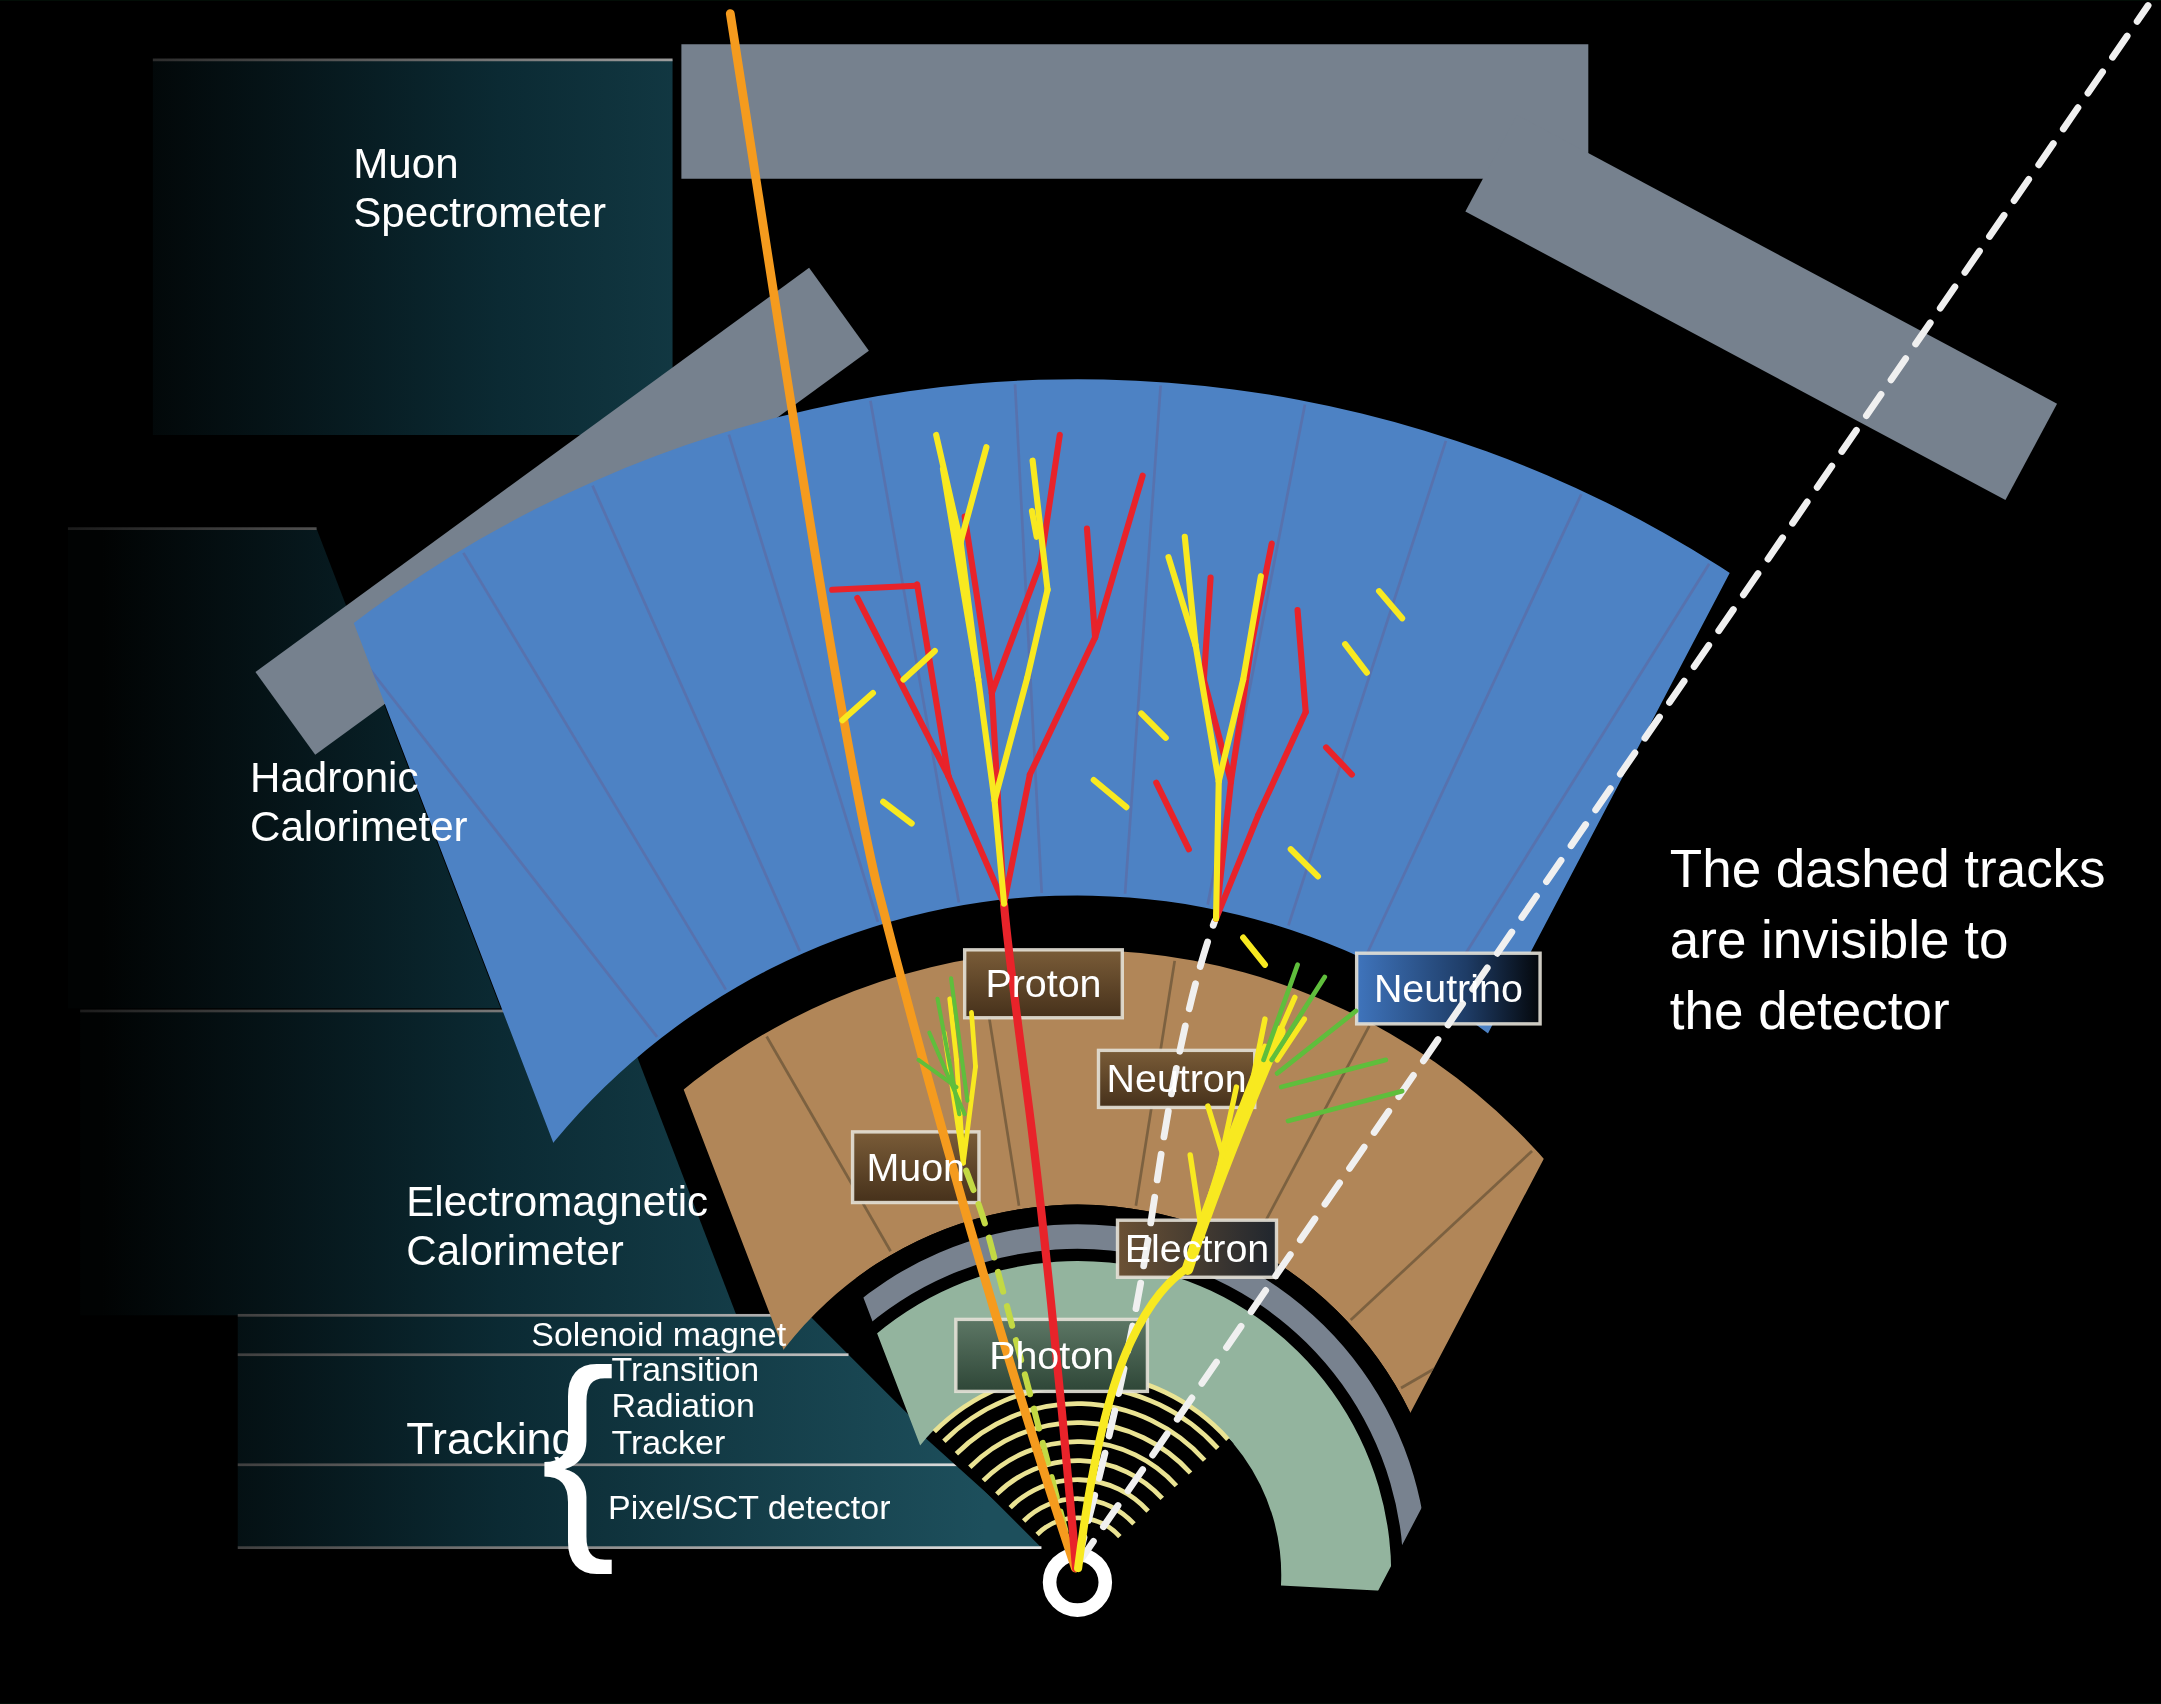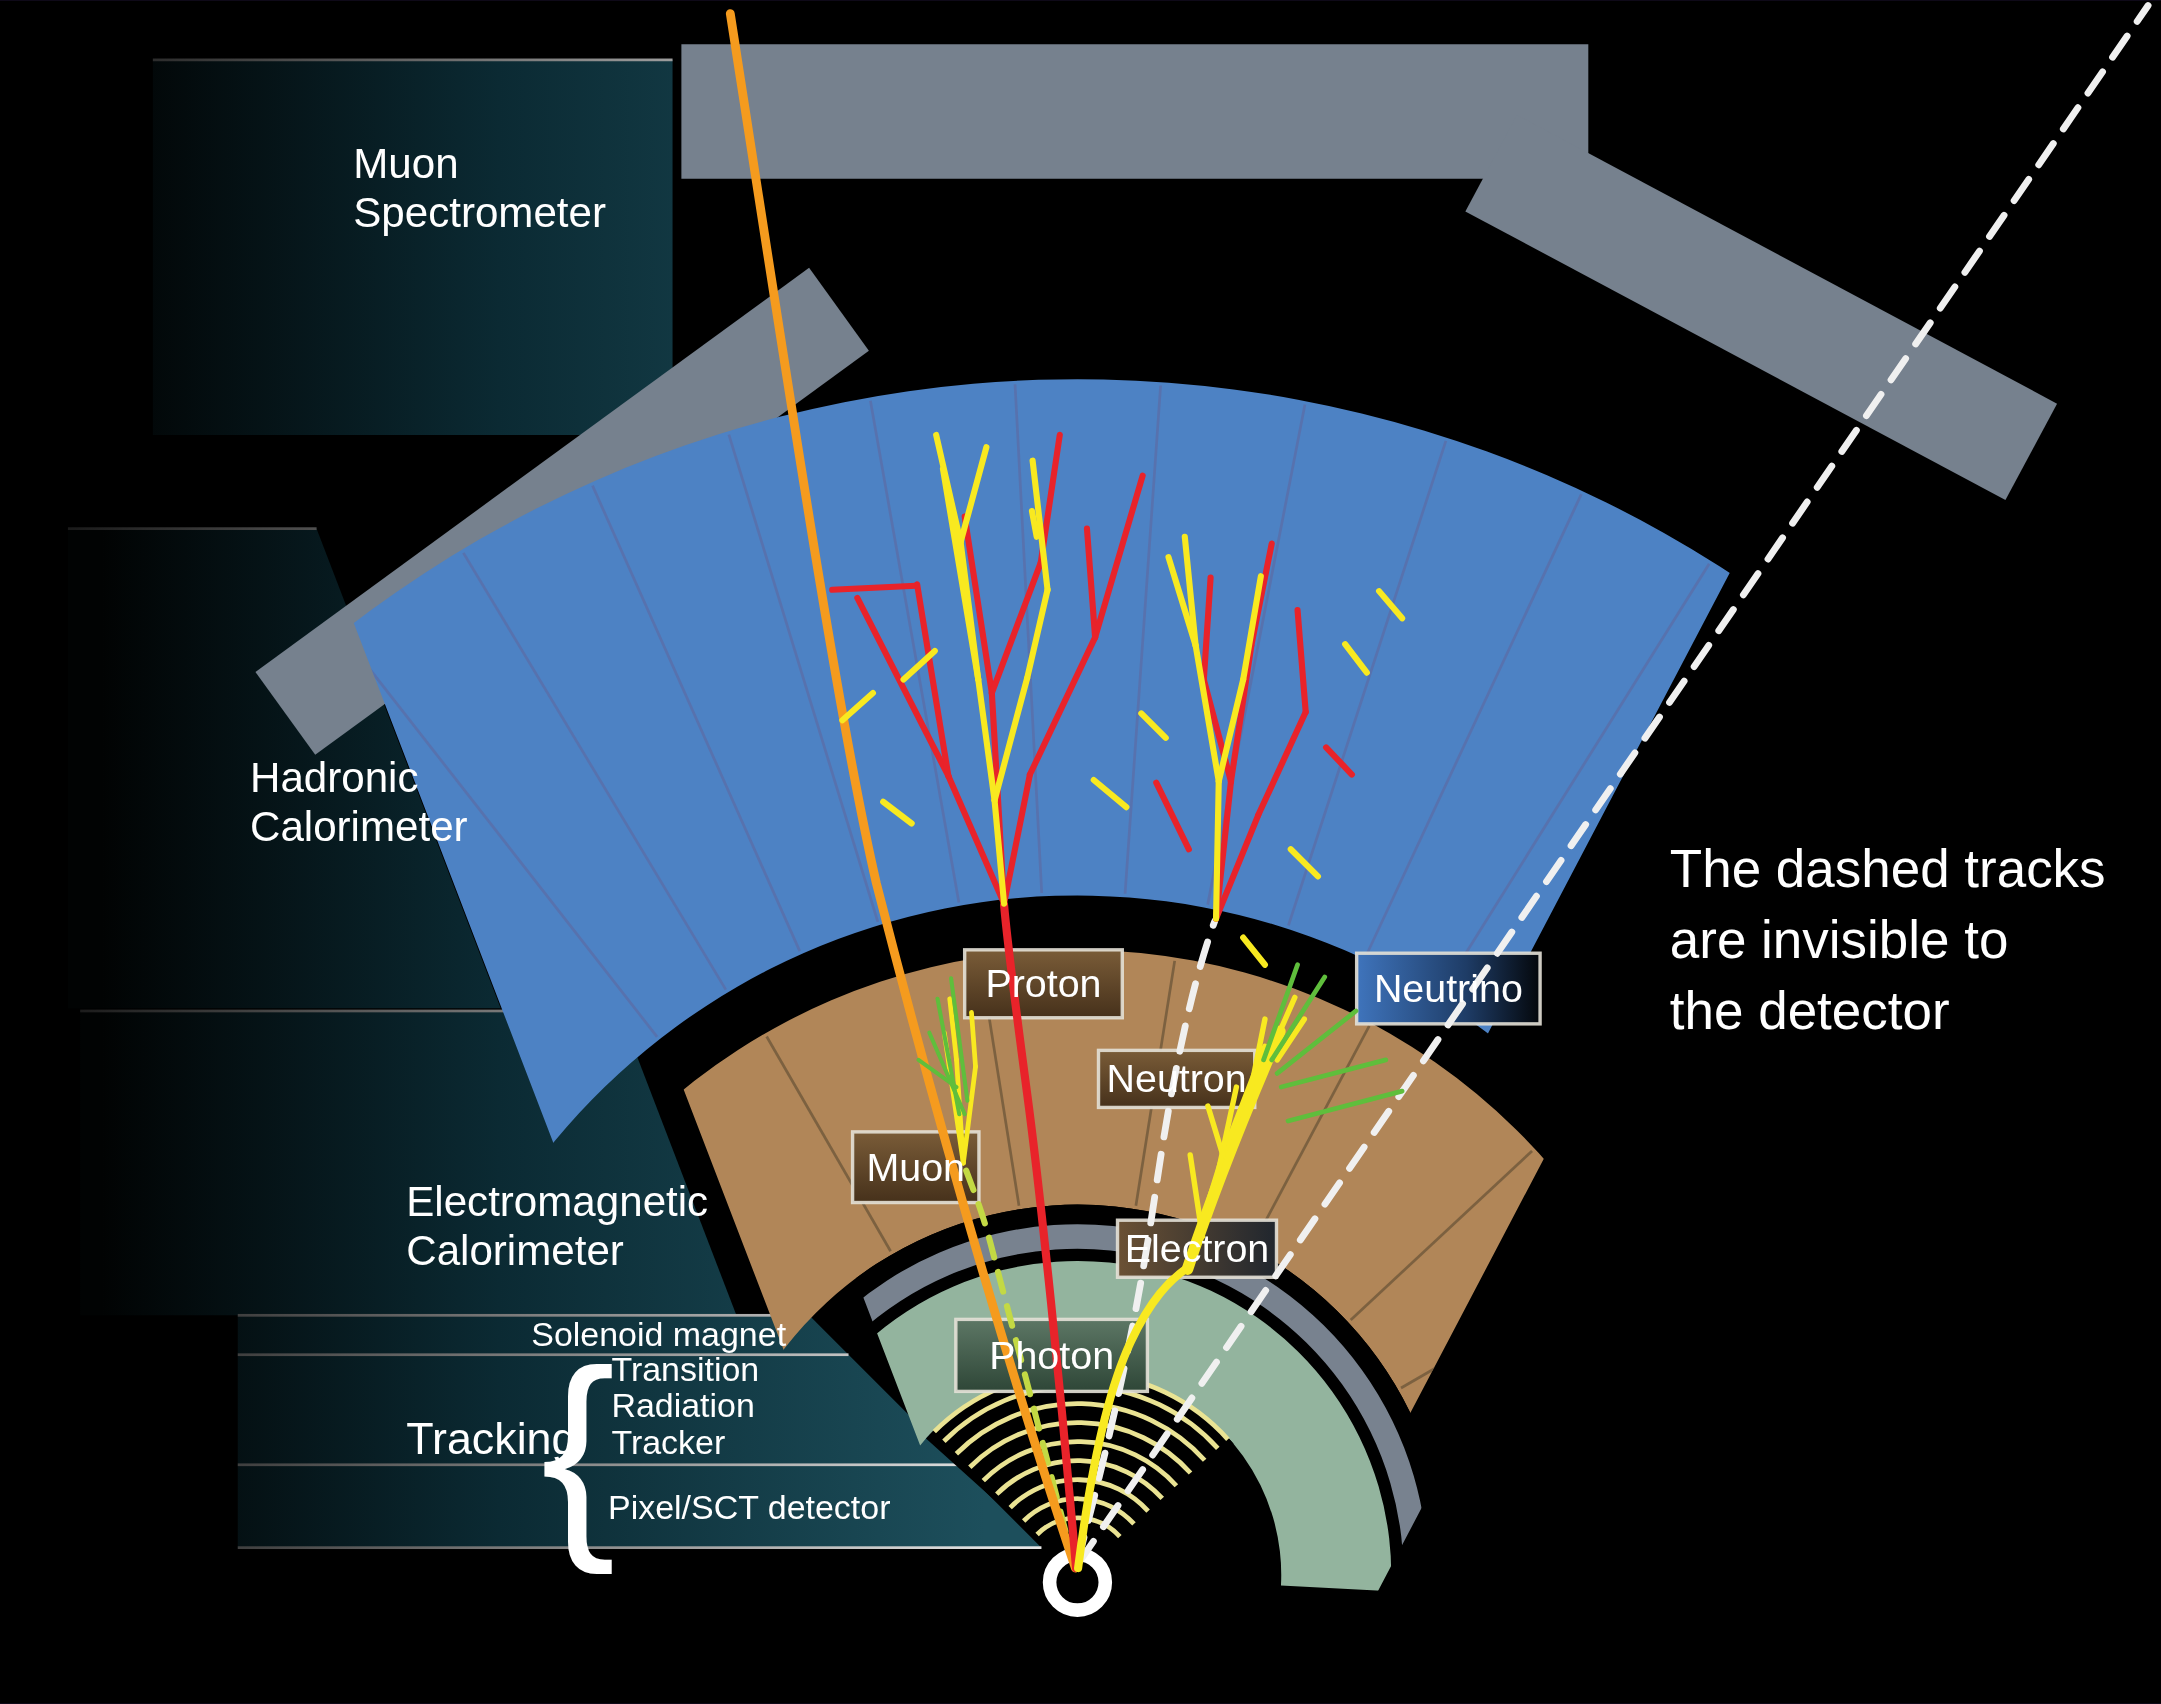--- a/index.html
+++ b/index.html
@@ -1,16 +1,16 @@
 <!DOCTYPE html>
 <html style="font-size:11px"><head>
 <meta charset="utf-8">
 <style>
   html,body{margin:0;padding:0;background:#000;}
-  .stage{width:2161px;height:1704px;position:relative;background:#8b5cf6;overflow:hidden;}
+  .stage{width:2161px;height:1704px;position:relative;background:#15803d;overflow:hidden;}
   svg{display:block;}
   text{font-family:"Liberation Sans", sans-serif;fill:#fff;}
   .panelLabel{font-size:62px;}
   .rowLabel{font-size:50px;}
   .trackingLabel{font-size:66px;}
   .boxLabel{font-size:58px;text-anchor:middle;}
   .noteText{font-size:78px;}
   .braceGlyph{font-size:330px;fill:#fff;}
 </style>
 </head>

